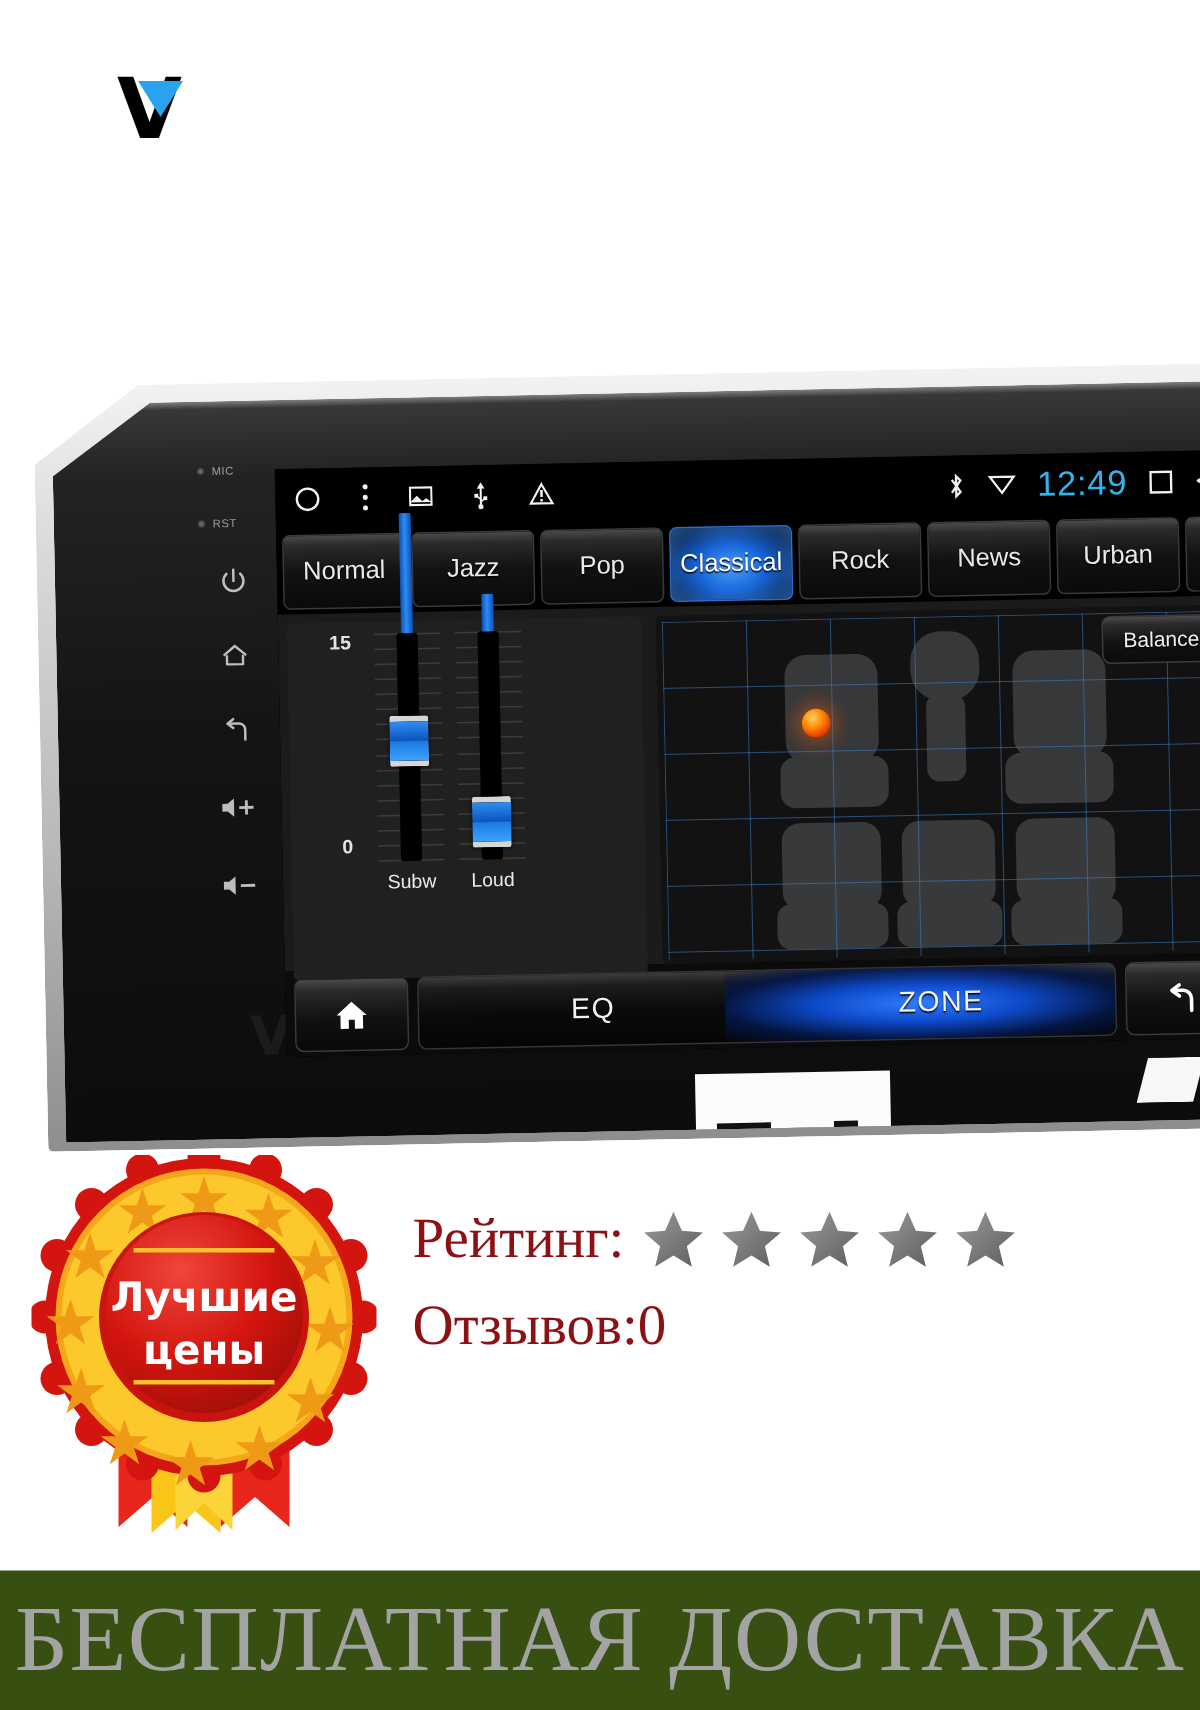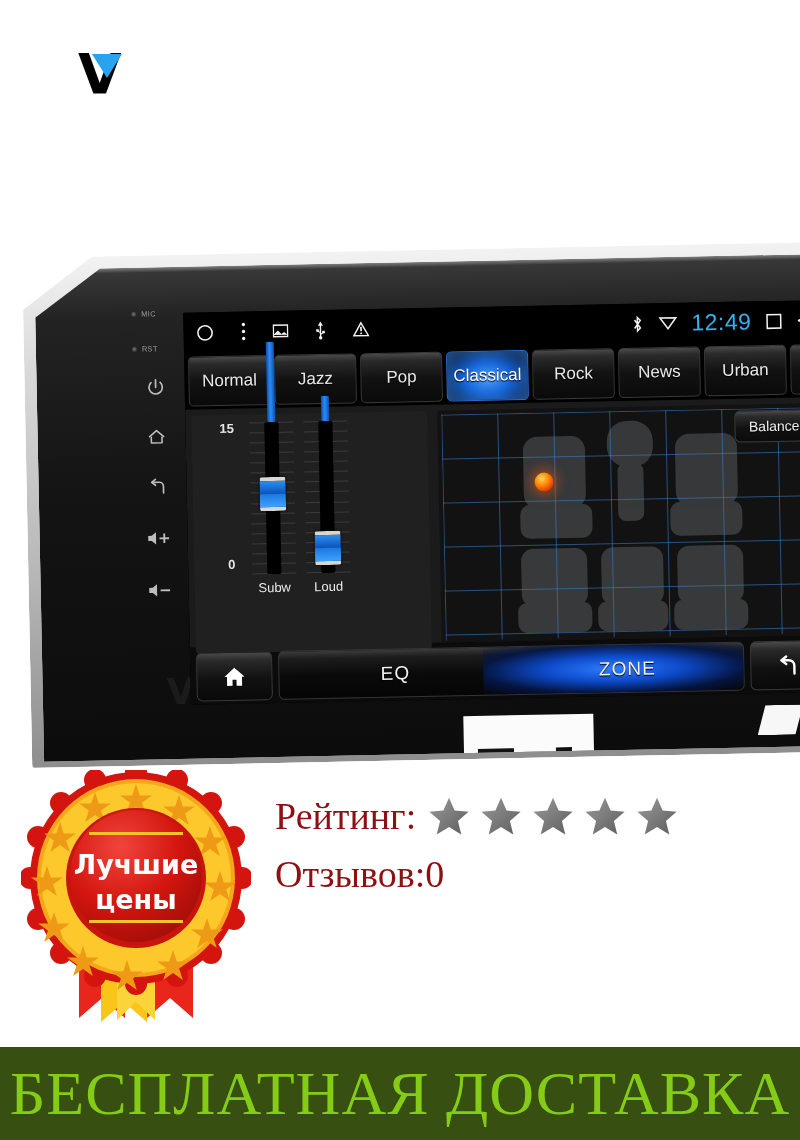--- a/index.html
+++ b/index.html
@@ -215,38 +215,38 @@
 
   
   .promo { position:absolute; left:13px; top:770px; width:695px; height:270px; }
   .rosette { position:absolute; left:8px; top:0px; width:230px; height:255px; }
   .promo-text { position:absolute; left:262px; top:18px; }
   .promo-id {
     font-family:"Liberation Serif", serif; font-size:82px; color:#8d1114; line-height:.95;
     letter-spacing:1px;
   }
   .promo-rating {
-    display:flex; align-items:center; gap:12px; margin-top:6px;
+    display:flex; align-items:center; gap:12px; margin-top:16px;
   }
   .promo-rating .lbl { font-family:"Liberation Serif", serif; font-size:38px; color:#8d1114; }
   .stars { display:flex; gap:10px; align-items:center; }
   .star { width:42px; height:42px; display:block; }
   .promo-reviews {
     font-family:"Liberation Serif", serif; font-size:38px; color:#8d1114; margin-top:14px;
   }
 
   
   .footer {
     position:absolute; left:0; top:1047px; width:800px; height:93px;
     background:#375012;
     display:flex; align-items:center; justify-content:center;
   }
   .footer-text {
     font-family:"Liberation Serif", serif;
-    font-size:62px; color:#84cc16; letter-spacing:1px; white-space:nowrap;text-align:center;
+    font-size:62px; color:#a3a3a3; letter-spacing:1px; white-space:nowrap;text-align:center;
   }
 </style>
 </head>
 <body>
 
 <div id="page">
 
   <div class="brand-logo">
     <span class="v-mark">
       <span>V</span>

